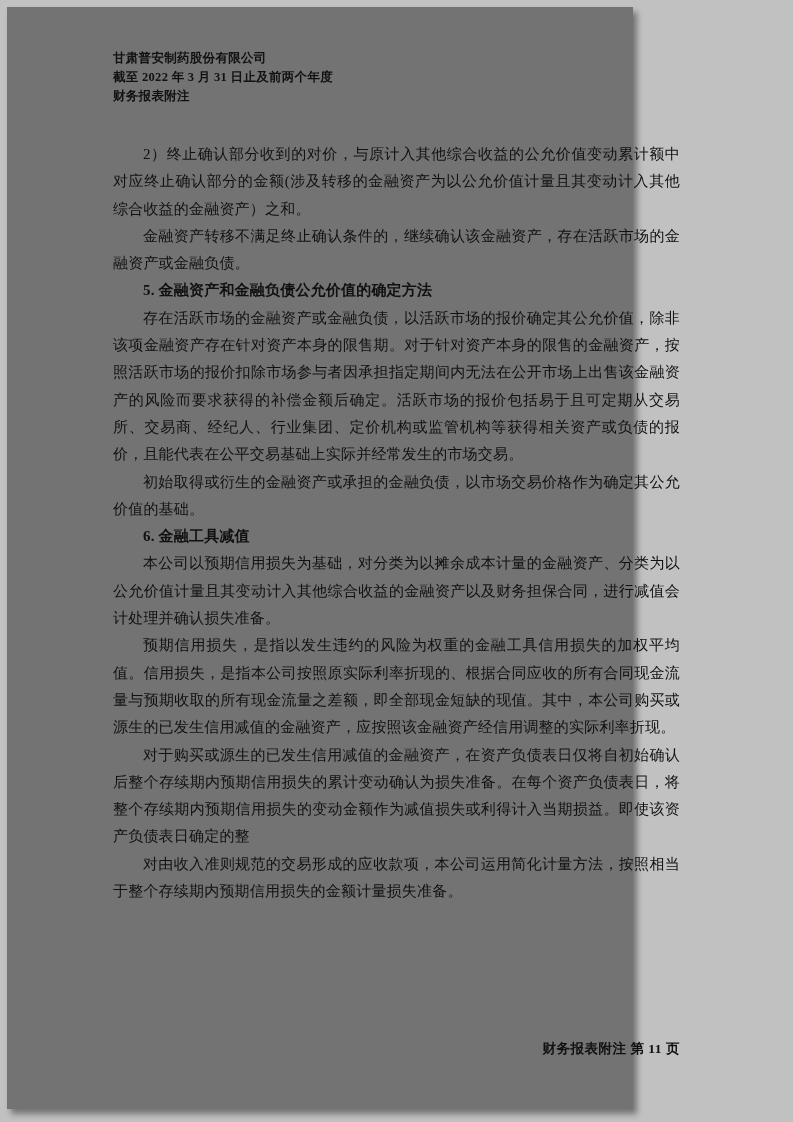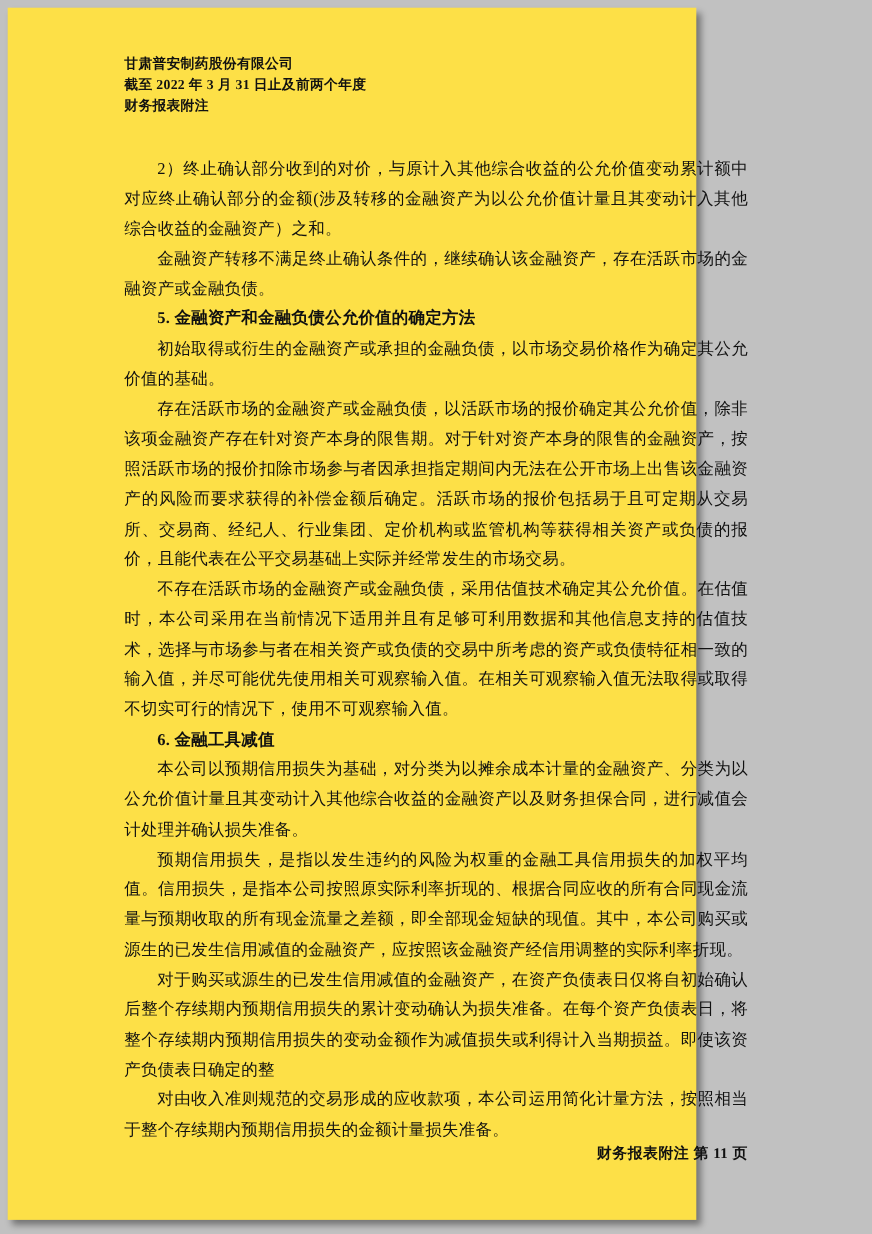--- a/index.html
+++ b/index.html
@@ -10,21 +10,21 @@
     height: 1122px;
     overflow: hidden;
     font-family: "Liberation Serif", "DejaVu Serif", serif;
   }
   .page {
     position: absolute;
     left: 7px;
     top: 7px;
     width: 626px;
     height: 1102px;
-    background: #fde047;
+    background: #737373;
     box-shadow: 4px 5px 6px rgba(0,0,0,0.40);
   }
   .doc-header {
     position: absolute;
     top: 42px;
     left: 106px;
     font-size: 12.5px;
     font-weight: bold;
     line-height: 19px;
     color: #111;
@@ -73,23 +73,22 @@
   <header class="doc-header">
     <div>甘肃普安制药股份有限公司</div>
     <div>截至 2022 年 3 月 31 日止及前两个年度</div>
     <div>财务报表附注</div>
   </header>
 
   <main class="doc-body">
     <p>2）终止确认部分收到的对价，与原计入其他综合收益的公允价值变动累计额中对应终止确认部分的金额(涉及转移的金融资产为以公允价值计量且其变动计入其他综合收益的金融资产）之和。</p>
     <p>金融资产转移不满足终止确认条件的，继续确认该金融资产，存在活跃市场的金融资产或金融负债。</p>
     <h3>5. 金融资产和金融负债公允价值的确定方法</h3>
+    <p>存在活跃市场的金融资产或金融负债，以活跃市场的报价确定其公允价值，除非该项金融资产存在针对资产本身的限售期。对于针对资产本身的限售的金融资产，按照活跃市场的报价扣除市场参与者因承担指定期间内无法在公开市场上出售该金融资产的风险而要求获得的补偿金额后确定。活跃市场的报价包括易于且可定期从交易所、交易商、经纪人、行业集团、定价机构或监管机构等获得相关资产或负债的报价，且能代表在公平交易基础上实际并经常发生的市场交易。</p>
     <p>初始取得或衍生的金融资产或承担的金融负债，以市场交易价格作为确定其公允价值的基础。</p>
-    <p>存在活跃市场的金融资产或金融负债，以活跃市场的报价确定其公允价值，除非该项金融资产存在针对资产本身的限售期。对于针对资产本身的限售的金融资产，按照活跃市场的报价扣除市场参与者因承担指定期间内无法在公开市场上出售该金融资产的风险而要求获得的补偿金额后确定。活跃市场的报价包括易于且可定期从交易所、交易商、经纪人、行业集团、定价机构或监管机构等获得相关资产或负债的报价，且能代表在公平交易基础上实际并经常发生的市场交易。</p>
-    <p>不存在活跃市场的金融资产或金融负债，采用估值技术确定其公允价值。在估值时，本公司采用在当前情况下适用并且有足够可利用数据和其他信息支持的估值技术，选择与市场参与者在相关资产或负债的交易中所考虑的资产或负债特征相一致的输入值，并尽可能优先使用相关可观察输入值。在相关可观察输入值无法取得或取得不切实可行的情况下，使用不可观察输入值。</p>
     <h3>6. 金融工具减值</h3>
     <p>本公司以预期信用损失为基础，对分类为以摊余成本计量的金融资产、分类为以公允价值计量且其变动计入其他综合收益的金融资产以及财务担保合同，进行减值会计处理并确认损失准备。</p>
     <p>预期信用损失，是指以发生违约的风险为权重的金融工具信用损失的加权平均值。信用损失，是指本公司按照原实际利率折现的、根据合同应收的所有合同现金流量与预期收取的所有现金流量之差额，即全部现金短缺的现值。其中，本公司购买或源生的已发生信用减值的金融资产，应按照该金融资产经信用调整的实际利率折现。</p>
     <p>对于购买或源生的已发生信用减值的金融资产，在资产负债表日仅将自初始确认后整个存续期内预期信用损失的累计变动确认为损失准备。在每个资产负债表日，将整个存续期内预期信用损失的变动金额作为减值损失或利得计入当期损益。即使该资产负债表日确定的整</p>
     <p>对由收入准则规范的交易形成的应收款项，本公司运用简化计量方法，按照相当于整个存续期内预期信用损失的金额计量损失准备。</p>
   </main>
 
   <footer class="doc-footer">
     <span>财务报表附注 第 11 页</span>
   </footer>

